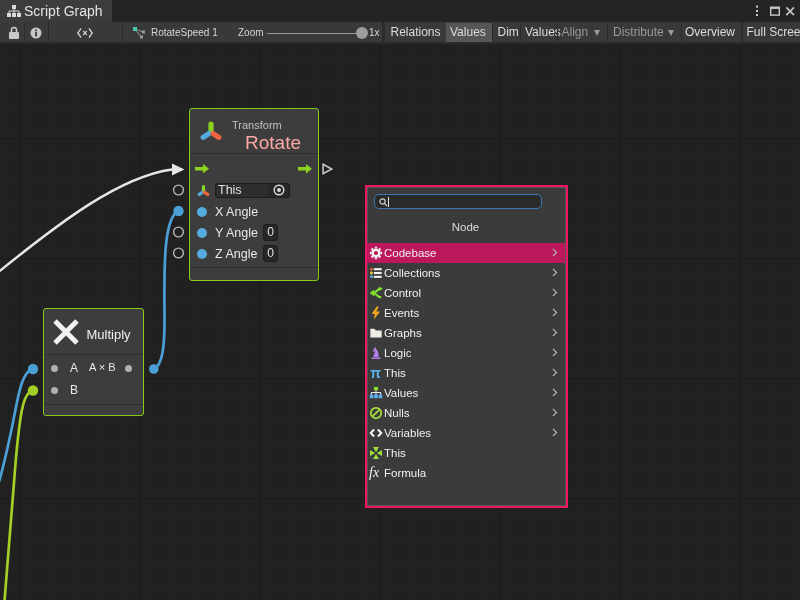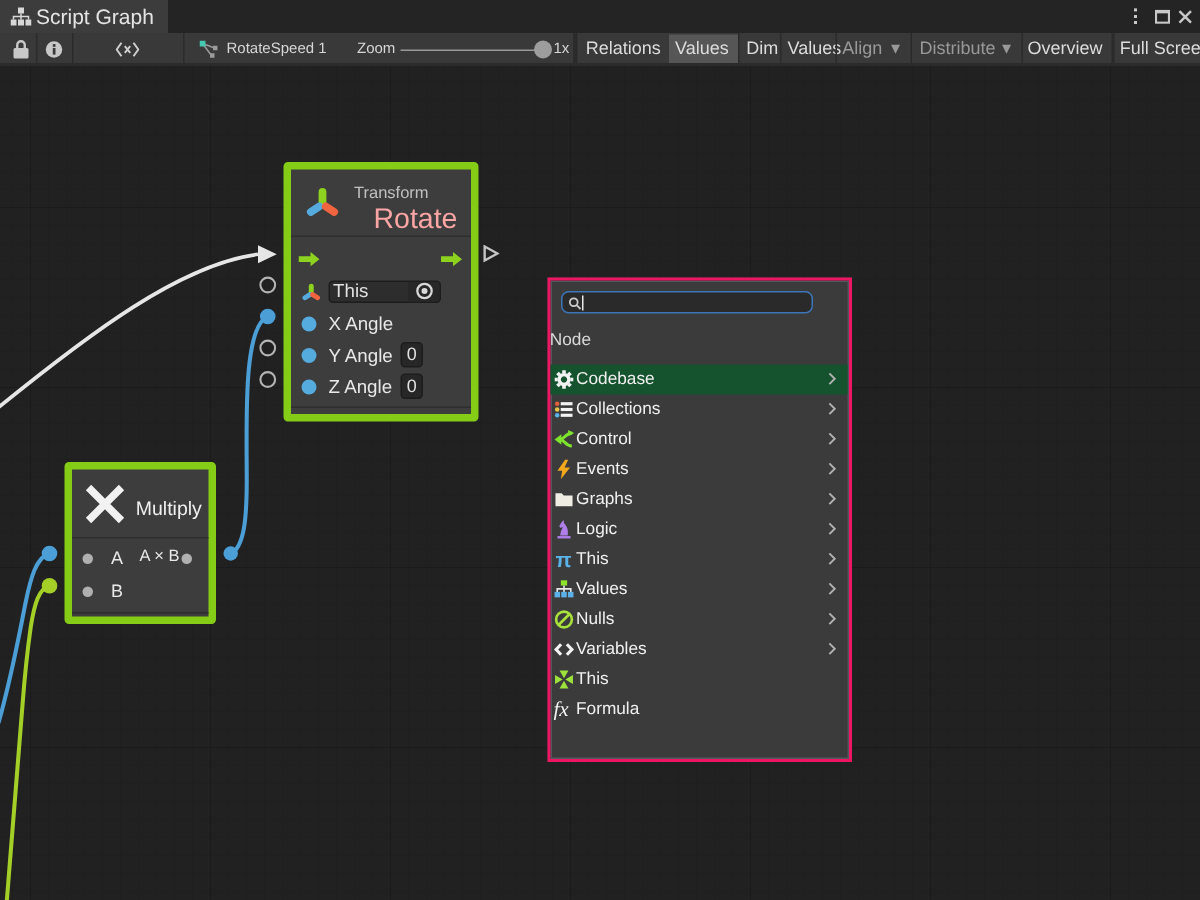--- a/index.html
+++ b/index.html
@@ -29,21 +29,21 @@
       linear-gradient(#1b1b1b 1px, transparent 1px),
       linear-gradient(90deg, #1b1b1b 1px, transparent 1px),
       linear-gradient(#1f1f1f 1px, transparent 1px),
       linear-gradient(90deg, #1f1f1f 1px, transparent 1px);
     background-size:120px 120px, 120px 120px, 12px 12px, 12px 12px;
     background-position:0 94px, 20px 0, 0 10px, 8px 0; }
 
   #wires { position:absolute; left:0; top:0; width:800px; height:600px; }
 
   
-  .node { position:absolute; background:#3d3d3d; border:5px solid #84cc16; border-radius:3px; }
+  .node { position:absolute; background:#3d3d3d; border:1px solid #84cc16; border-radius:3px; }
   .ndiv { height:1px; background:#2e2e2e; }
 
   #tnode { left:189px; top:108px; width:130px; height:173px; }
   #tnode .hdr { position:relative; height:44px; }
   #tnode .h1 { position:absolute; left:42px; top:9.5px; font-size:11px; color:#c0c0c0; }
   #tnode .h2 { position:absolute; left:55px; top:23px; font-size:19px; color:#fca5a5; }
   #tnode .ticon { position:absolute; left:5px; top:8px; }
 
   .prow { position:relative; height:21px; font-size:12.5px; color:#e8e8e8; }
   .pdot { position:absolute; border-radius:50%; }
@@ -54,25 +54,25 @@
 
   #mnode { left:43px; top:308px; width:101px; height:108px; }
   #mnode .hdr { position:relative; height:45px; }
   #mnode .h2 { position:absolute; left:42.5px; top:18px; font-size:13px; color:#f0f0f0; }
 
   
   #finder { position:absolute; left:364.5px; top:185px; width:203px; height:323px;
     background:#3b3b3b; border:2.5px solid #ee1562; box-shadow:inset 0 0 0 1px #53565c; }
   #search { position:absolute; left:7px; top:7px; width:168px; height:15px;
     background:#2a2a2a; border:1px solid #3c76b8; border-radius:5px; }
-  #nodelabel { position:absolute; left:0; top:34px; width:198px; text-align:left;
+  #nodelabel { position:absolute; left:0; top:34px; width:198px; text-align:center;
     color:#dadada; font-size:11.5px; }
   #list { position:absolute; left:0; top:56px; width:198px; }
   .row { position:relative; height:20px; color:#f0f0f0; font-size:11.5px; }
-  .row.sel { background:#14532d; }
+  .row.sel { background:#be185d; }
   .row .icon { position:absolute; left:2.5px; top:3px; width:14px; height:14px; }
   .row .rlabel { position:absolute; left:17.5px; top:4px; }
   .row .chev { position:absolute; right:7px; top:5px; }
 </style>
 </head>
 <body>
 <div id="stage">
 
   <div id="tabbar">
     <div id="tab">

